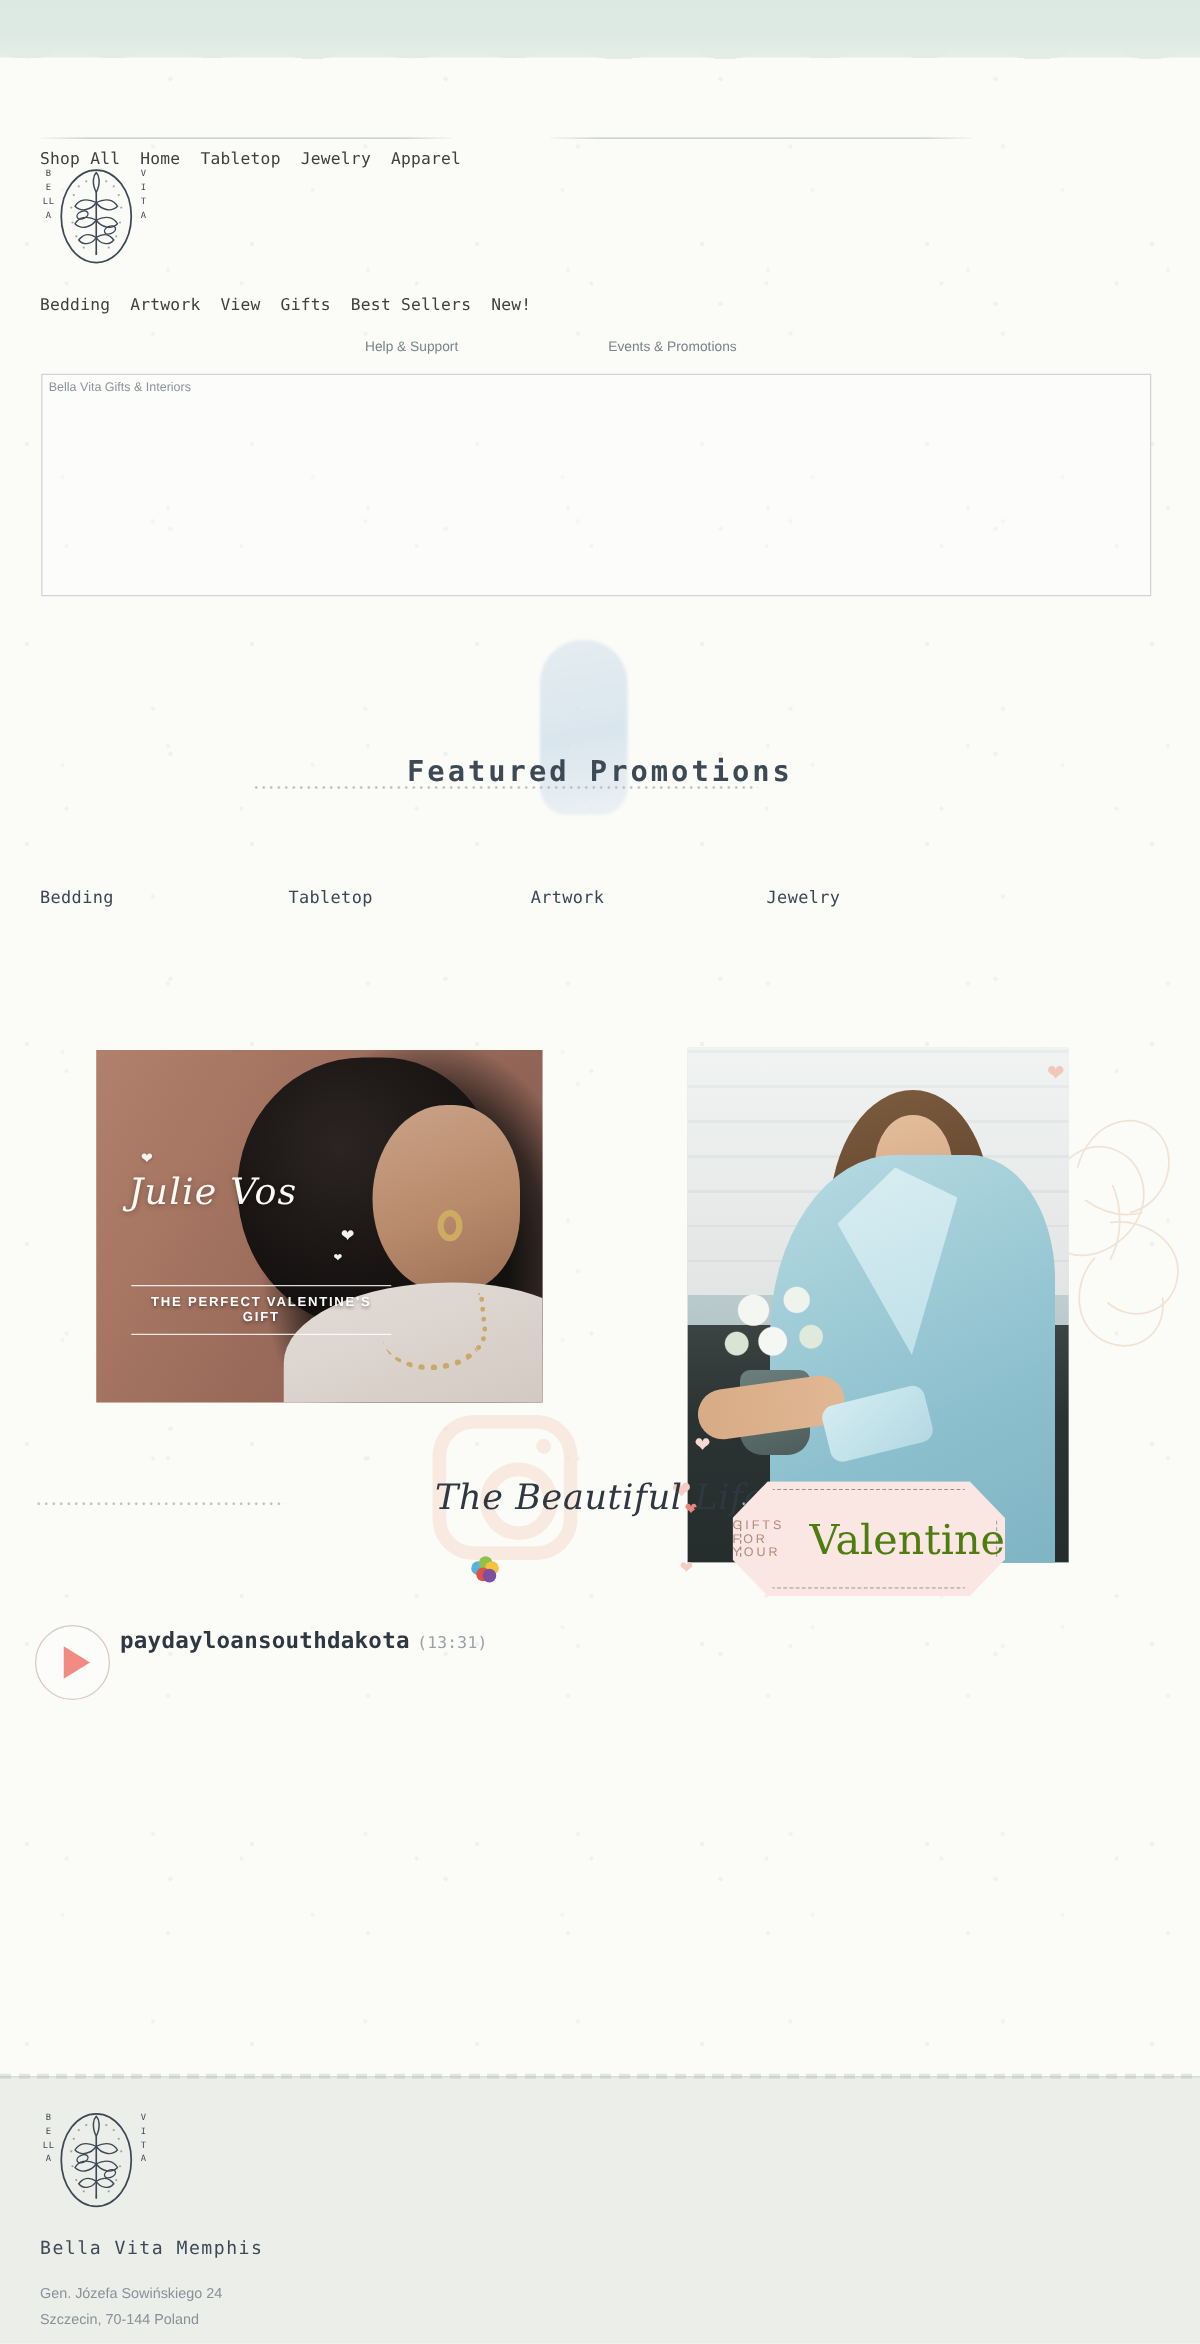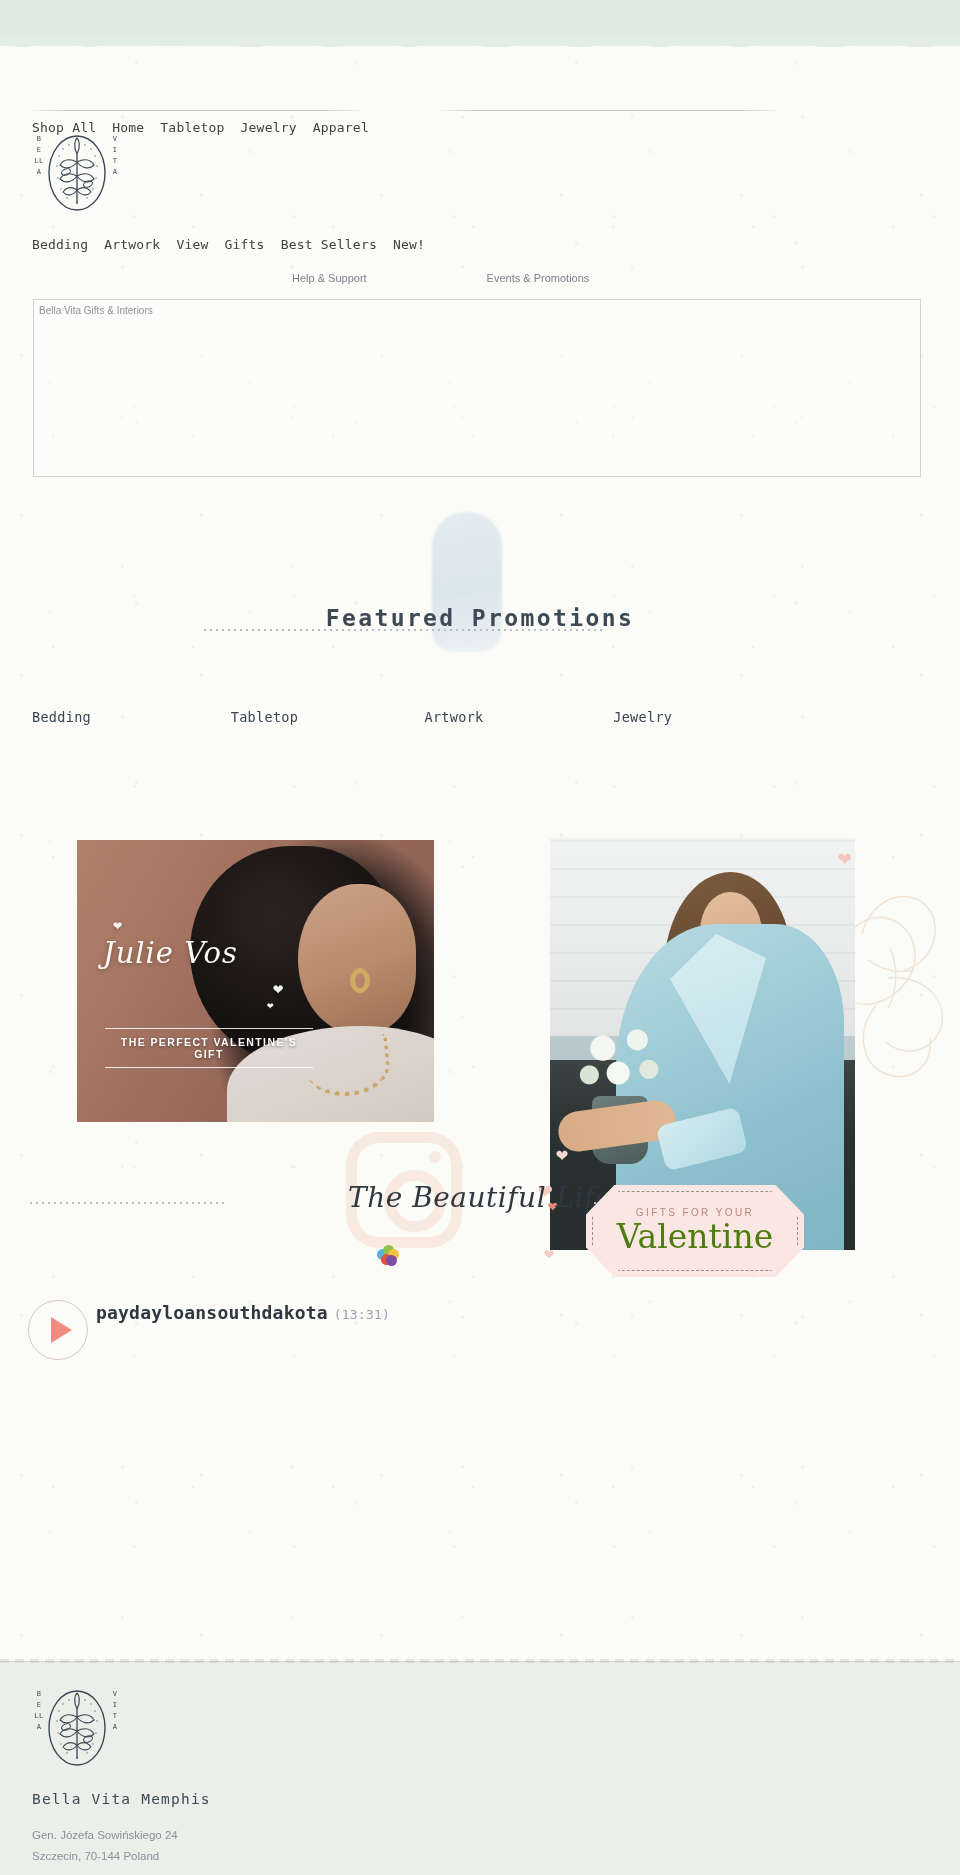--- a/index.html
+++ b/index.html
@@ -271,21 +271,21 @@
     position:absolute; z-index:2; left:828px; top:838px; width:132px; height:300px;
     opacity:.45;
   }
   .fading-heart{ position:absolute; z-index:4; }
 
   .valentine-card{
     position:absolute; z-index:6; left:586px; top:1185px;
     width:218px; height:92px;
     background:#fae6e2;
     clip-path:polygon(13% 0,87% 0,100% 32%,100% 68%,87% 100%,13% 100%,0 68%,0 32%);
-    display:flex; flex-direction:column; align-items:center; justify-content:center;
+    display:flex; align-items:center; justify-content:center;
   }
   .valentine-card .dash{
     position:absolute; inset:6px;
     border:1.5px dashed #9a8e8b;
     clip-path:polygon(13% 0,87% 0,100% 32%,100% 68%,87% 100%,13% 100%,0 68%,0 32%);
   }
   .vc-kicker{
     font-family:"Liberation Sans","DejaVu Sans",sans-serif;
     font-size:10px; letter-spacing:2.4px; color:#b5897c; position:relative;
   }

